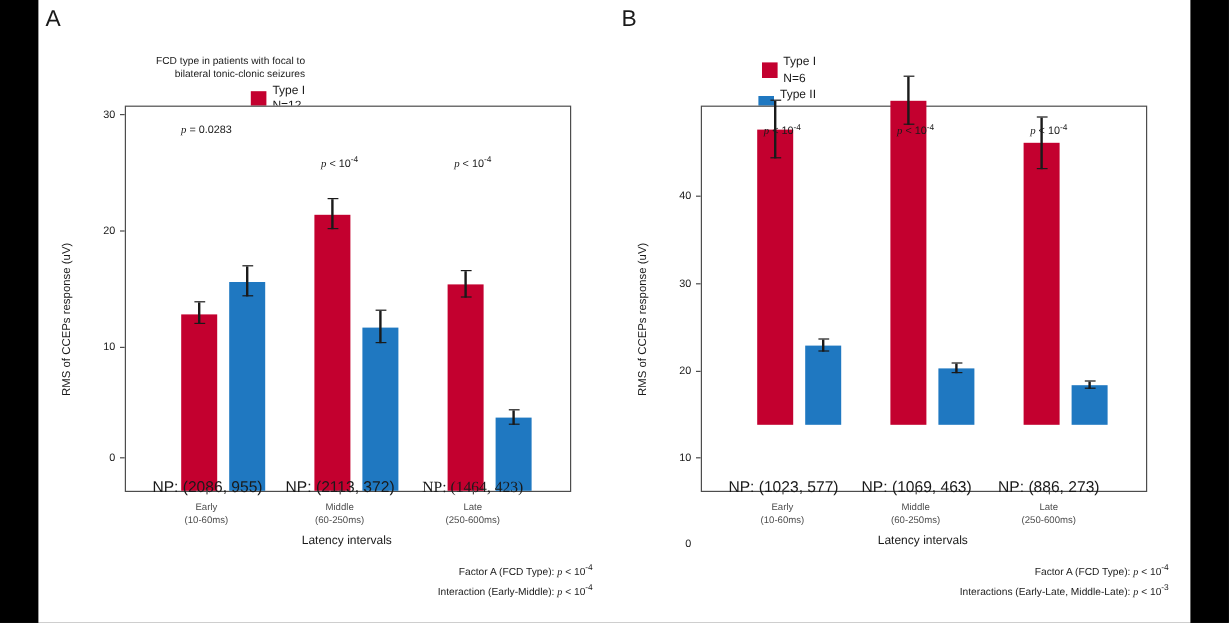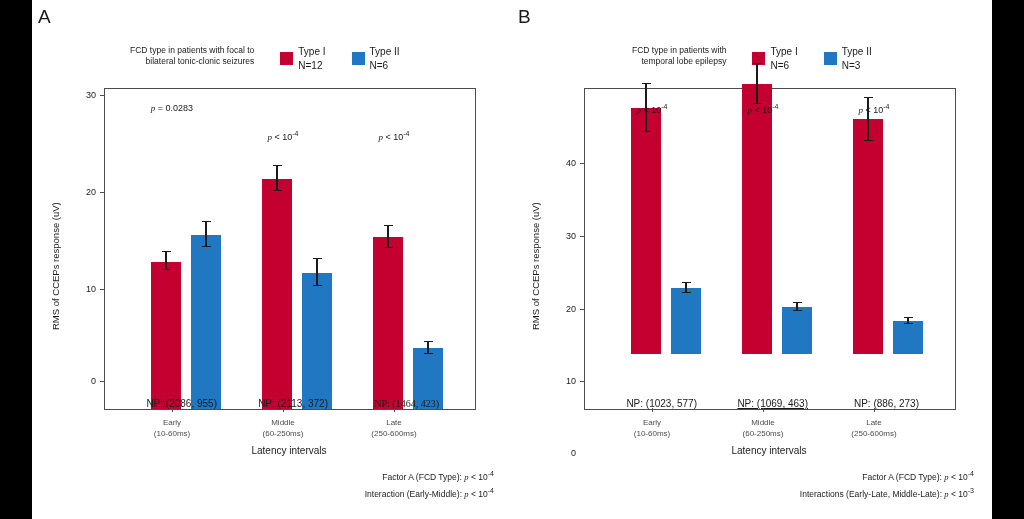--- a/index.html
+++ b/index.html
@@ -14,21 +14,21 @@
   }
   .panel { position:absolute; top:0; height:519px; }
   .panel-a { left:0; width:480px; }
   .panel-b { left:480px; width:480px; }
 
   .panel-letter {
     position:absolute; font-size:19px; color:#1a1a1a; font-weight:400;
   }
   .legend {
     position:absolute; font-size:8.5px; color:#1a1a1a;
-    display:flex; align-items:flex-start; gap:26px;
+    display:flex; align-items:flex-end; gap:1px;flex-direction:column;
   }
   .legend-title { text-align:right; line-height:1.35; white-space:pre-line; }
   .legend-key { display:flex; align-items:center; gap:5px; }
   .legend-swatch { width:13px; height:13px; display:block; }
   .legend-lbl { line-height:1.35; white-space:pre-line; font-size:10px; }
 
   .plotbox {
     position:absolute; border:1px solid #4d4d4d; background:#fff;
   }
   .axis-label-y {
@@ -50,21 +50,21 @@
 
   .bar { position:absolute; bottom:0; }
   .errbar { position:absolute; width:1.4px; background:#1a1a1a; }
   .errcap { position:absolute; height:1.4px; width:9px; background:#1a1a1a; }
 
   .pval {
     position:absolute; font-size:9px; color:#1a1a1a; text-align:center; white-space:nowrap;
   }
   .pval i { font-family:"Liberation Serif", serif; font-style:italic; }
   .np {
-    position:absolute; font-size:10px; color:#1a1a1a; text-align:right; white-space:nowrap;
+    position:absolute; font-size:13px; color:#1a1a1a; text-align:center; white-space:nowrap;
   }
   .footnote {
     position:absolute; font-size:8.5px; color:#1a1a1a; text-align:right; white-space:nowrap;
   }
   .footnote i { font-family:"Liberation Serif", serif; font-style:italic; }
   sup { font-size:7px; }
 </style>
 </head>
 <body>
 
@@ -165,22 +165,20 @@
     <div class="footnote" style="right:18px; top:487px;">
       Interaction (Early-Middle): <i>p</i> &lt; 10<sup>-4</sup>
     </div>
   </div>
 
   <div class="panel panel-b">
 
     <div class="panel-letter" style="left:6px; top:6px;">B</div>
 
     <div class="legend" style="left:120px; top:45px;">
-      <div class="legend-title">FCD type in patients with
-temporal lobe epilepsy</div>
       <div class="legend-key">
         <span class="legend-swatch" style="background:#c3002f"></span>
         <span class="legend-lbl">Type I
 N=6</span>
       </div>
       <div class="legend-key">
         <span class="legend-swatch" style="background:#1f78c1"></span>
         <span class="legend-lbl">Type II
 N=3</span>
       </div>
@@ -235,21 +233,21 @@
       <i>p</i> &lt; 10<sup>-4</sup>
     </div>
     <div class="pval" style="left:206px; top:103px; width:90px;">
       <i>p</i> &lt; 10<sup>-4</sup>
     </div>
     <div class="pval" style="left:317px; top:103px; width:90px;">
       <i>p</i> &lt; 10<sup>-4</sup>
     </div>
 
     <div class="np" style="left:95px; top:398px; width:90px;">NP: (1023, 577)</div>
-    <div class="np" style="left:206px; top:398px; width:90px;text-decoration:underline;">NP: (1069, 463)</div>
+    <div class="np" style="left:206px; top:398px; width:90px;">NP: (1069, 463)</div>
     <div class="np" style="left:317px; top:398px; width:90px;">NP: (886, 273)</div>
 
     <div class="xtickmark" style="left:140px; top:408px;"></div>
     <div class="xtickmark" style="left:251px; top:408px;"></div>
     <div class="xtickmark" style="left:362px; top:408px;"></div>
     <div class="xtick" style="left:95px; top:418px; width:90px;">Early
 (10-60ms)</div>
     <div class="xtick" style="left:206px; top:418px; width:90px;">Middle
 (60-250ms)</div>
     <div class="xtick" style="left:317px; top:418px; width:90px;">Late

